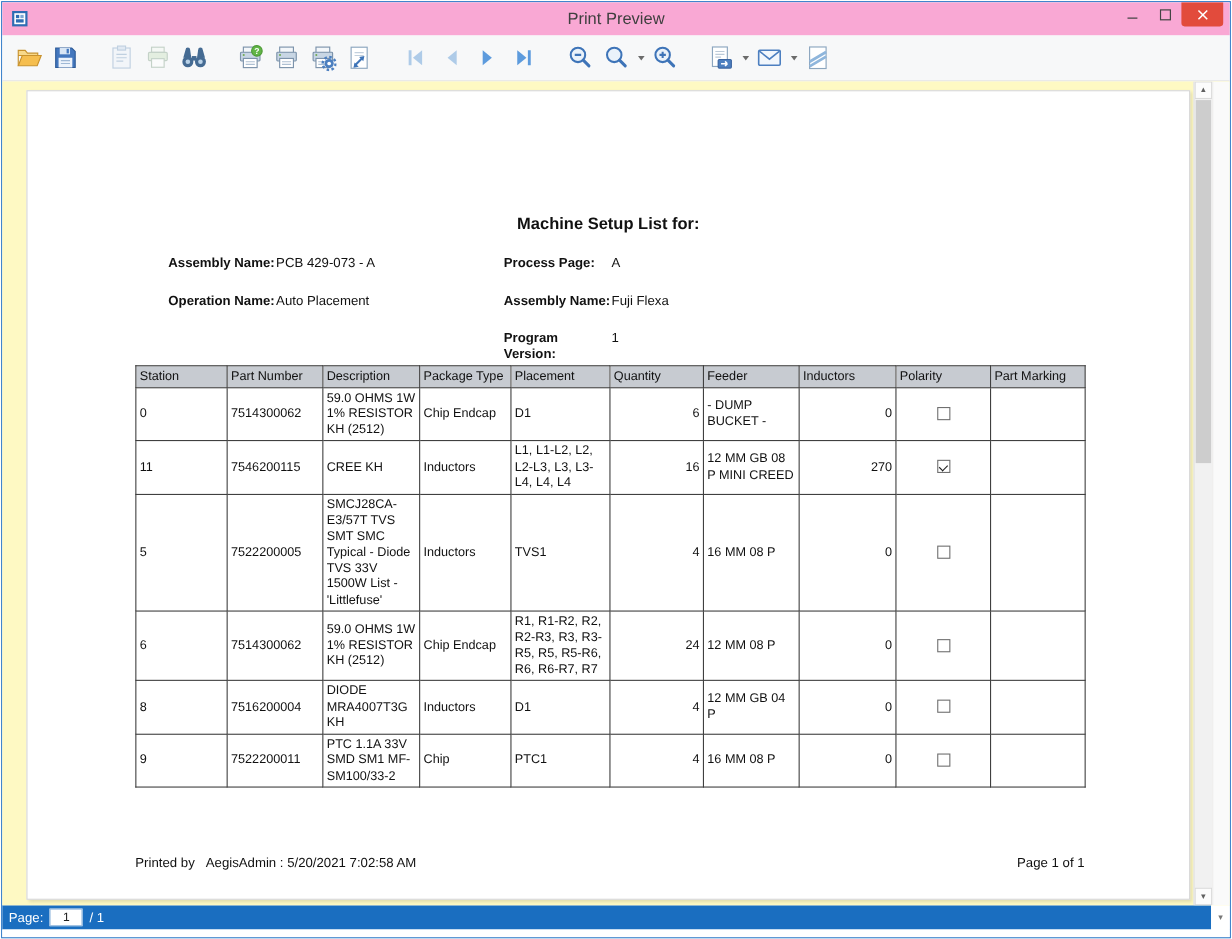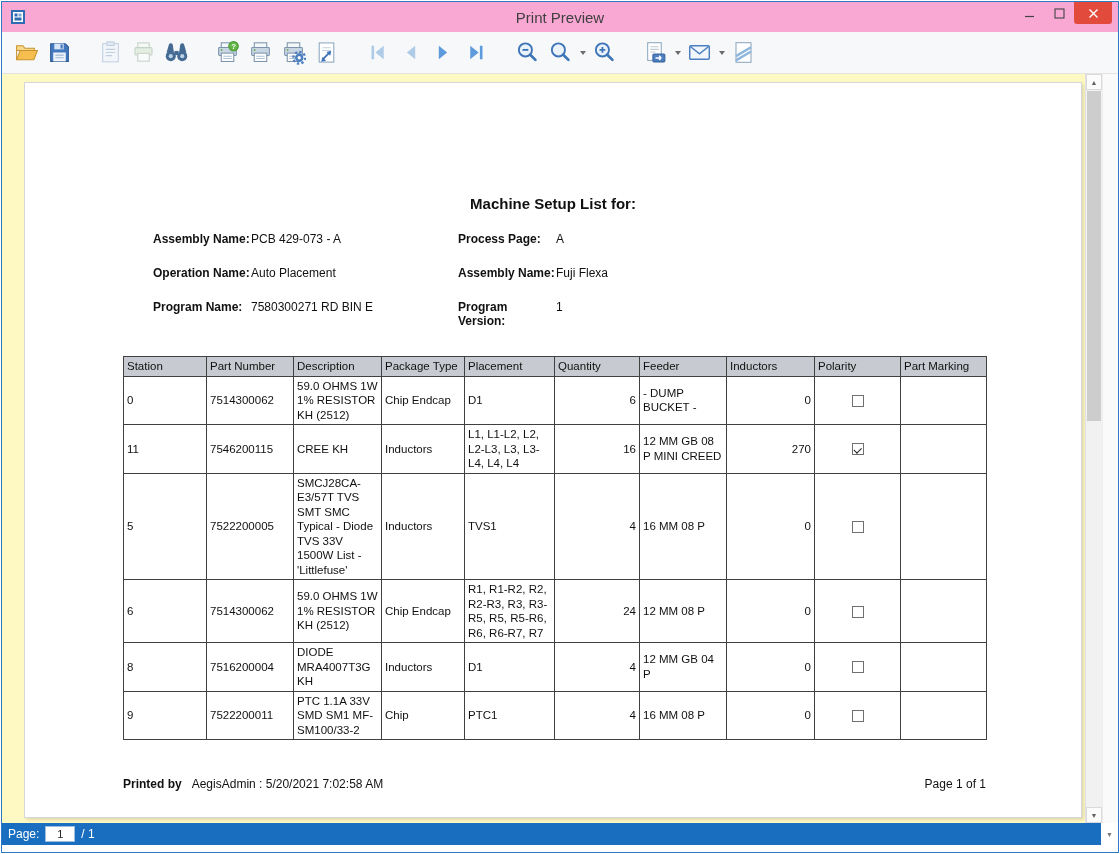--- a/index.html
+++ b/index.html
@@ -64,21 +64,21 @@
   .sb-btn.up { top:0; } .sb-btn.down { bottom:0; }
   .sb-thumb { position:absolute; left:1px; top:17px; width:14px; height:330px; background:#CDCDCD; cursor:pointer; }
   
   .report-title { margin-top:112px; text-align:center; font-size:15px; font-weight:bold; color:#111; }
   .meta { display:flex; margin:20px 0 0 128px; font-size:12px; color:#111; }
   .meta-col { display:flex; flex-direction:column; gap:20px; }
   .meta-col.left { width:305px; }
   .meta-row { display:flex; }
   .meta-label { font-weight:bold; width:98px; flex:0 0 98px; }
   .setup-table {
-    margin:28px 0 0 98px; border-collapse:collapse; table-layout:fixed;
+    margin:4px 0 0 98px; border-collapse:collapse; table-layout:fixed;
     width:863px; font-size:11.5px; color:#111;border-radius:22px;
   }
   .setup-table th, .setup-table td {
     border:1px solid #404040; padding:2px 3px; vertical-align:middle;
     line-height:14.5px; overflow:hidden; word-wrap:break-word;
   }
   .setup-table th { background:#C7CBD1; font-weight:normal; text-align:left; height:17px; }
   td.col-quantity, td.col-rotation { text-align:right; }
   td.col-polarity { text-align:center; }
   .cb {
@@ -86,21 +86,21 @@
     background:#FFF; position:relative; vertical-align:middle;
   }
   .cb.checked::after {
     content:""; position:absolute; left:1.5px; top:2.5px; width:6px; height:3.5px;
     border-left:1.6px solid #222; border-bottom:1.6px solid #222; transform:rotate(-45deg);
   }
   .page-footer {
     position:absolute; left:98px; width:863px; bottom:26px;
     display:flex; justify-content:space-between; font-size:12px; color:#111;
   }
-  .pb-label { font-weight:bold; margin-right:10px; }
+  .pb-label { font-weight:normal; margin-right:10px; }
   
   .statusrow { flex:0 0 22px; display:flex;justify-content:space-between; }
   .statusbar { flex:1; background:#1A6EC0; display:flex; align-items:center; padding-left:6px; gap:6px; }
   .page-label, .page-total { color:#FFF; font-size:12px; }
   .page-input {
     width:30px; height:16px; border:1px solid #9ABDE0; font-size:11px;
     text-align:center; padding:0; background:#FFF; color:#222;
     font-family:"Liberation Sans", sans-serif;
   }
   .corner { flex:0 0 17px; background:#FFF; display:flex; align-items:center; justify-content:center; color:#777; font-size:7px; }
@@ -350,24 +350,20 @@
       <div class="report-title">Machine Setup List for:</div>
       <div class="meta">
         <div class="meta-col left">
           <div class="meta-row">
               <span class="meta-label">Assembly Name:</span>
               <span class="meta-value">PCB 429-073 - A</span>
             </div>
           <div class="meta-row">
               <span class="meta-label">Operation Name:</span>
               <span class="meta-value">Auto Placement</span>
-            </div>
-          <div class="meta-row">
-              <span class="meta-label">Program Name:</span>
-              <span class="meta-value">7580300271 RD BIN E</span>
             </div>
         </div>
         <div class="meta-col">
           <div class="meta-row">
               <span class="meta-label">Process Page:</span>
               <span class="meta-value">A</span>
             </div>
           <div class="meta-row">
               <span class="meta-label">Assembly Name:</span>
               <span class="meta-value">Fuji Flexa</span>

